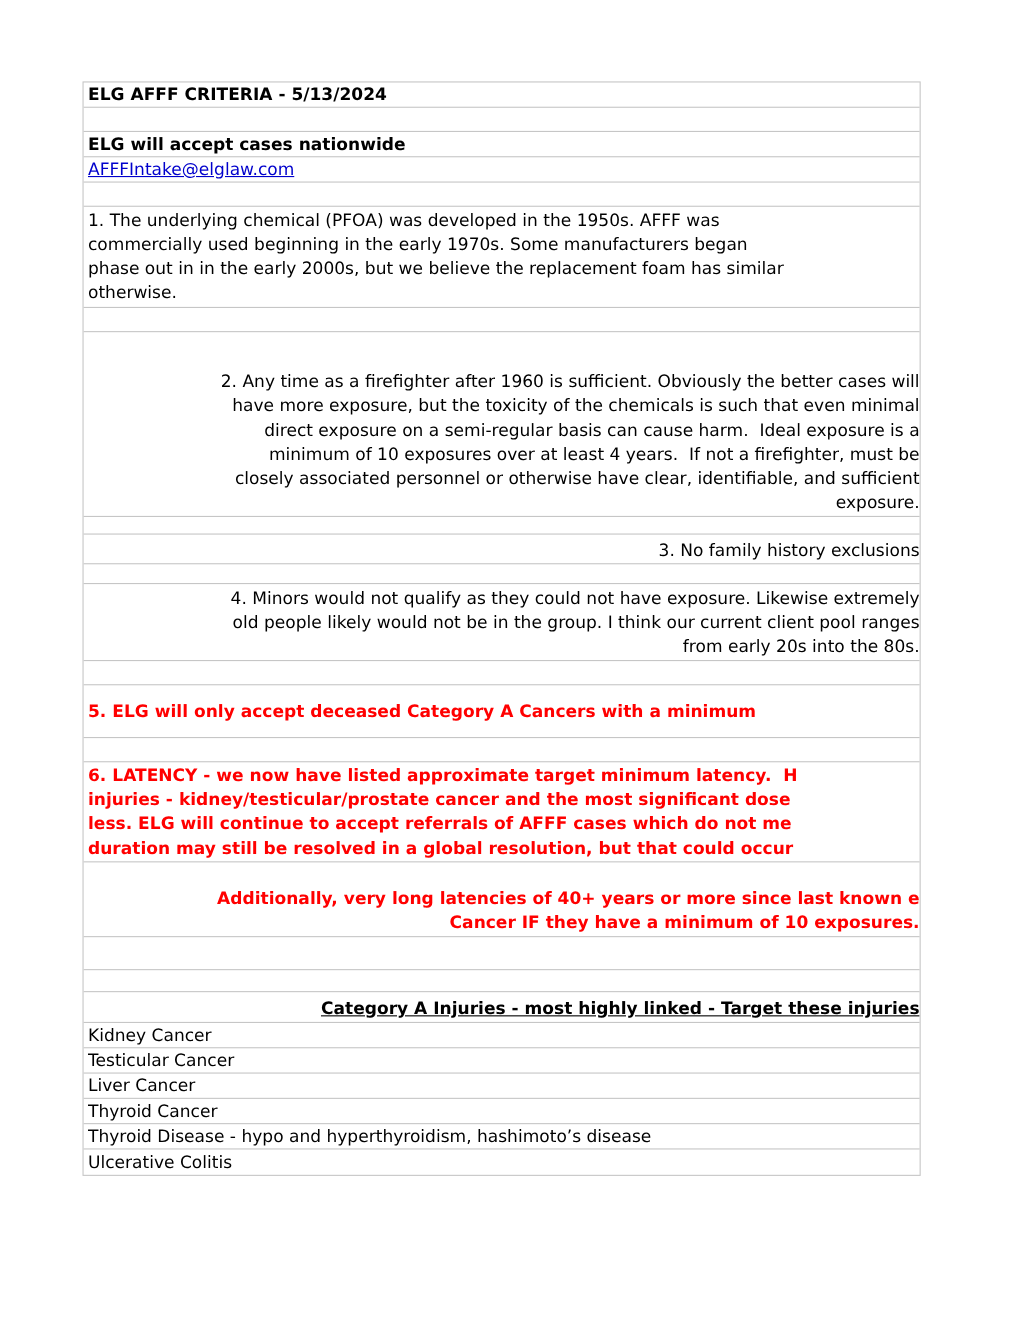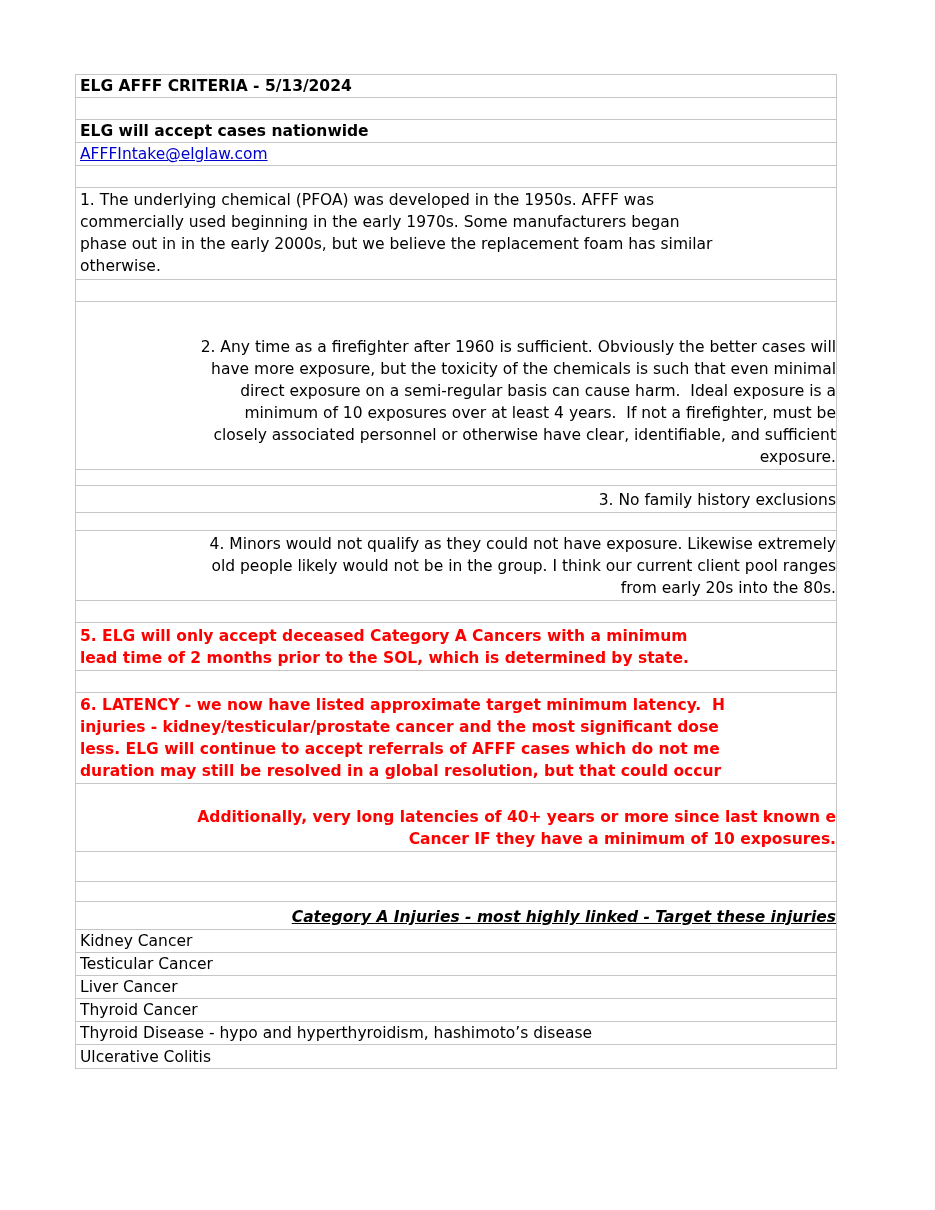--- a/index.html
+++ b/index.html
@@ -39,21 +39,21 @@
   .v-center { justify-content: center; }
   .v-bottom { justify-content: flex-end; text-align: right; }
   .line {
     flex: 0 0 22px;
     line-height: 22px;
     white-space: pre;
     overflow: hidden;
   }
   .bold { font-weight: bold; }
   .red  { color: var(--red); }
-  .underline .line { text-decoration: underline; font-style: italic; }
+  .underline .line { text-decoration: underline; }
   a.line {
     color: var(--link_blue);
     text-decoration: underline;
     width: max-content;
     cursor: pointer;
   }
 </style>
 </head>
 <body>
 
@@ -90,21 +90,20 @@
     </div>
     <div class="row" style="height: 18px;"></div>
     <div class="row v-bottom" style="height: 70px;">
       <div class="line">4. Minors would not qualify as they could not have exposure. Likewise extremely</div>
       <div class="line">old people likely would not be in the group. I think our current client pool ranges</div>
       <div class="line">from early 20s into the 80s.</div>
     </div>
     <div class="row" style="height: 22px;"></div>
     <div class="row bold red v-center" style="height: 48px;">
       <div class="line">5. ELG will only accept deceased Category A Cancers with a minimum</div>
-      <div class="line">lead time of 2 months prior to the SOL, which is determined by state.</div>
     </div>
     <div class="row" style="height: 22px;"></div>
     <div class="row bold red v-top" style="height: 91px;">
       <div class="line">6. LATENCY - we now have listed approximate target minimum latency.  H</div>
       <div class="line">injuries - kidney/testicular/prostate cancer and the most significant dose</div>
       <div class="line">less. ELG will continue to accept referrals of AFFF cases which do not me</div>
       <div class="line">duration may still be resolved in a global resolution, but that could occur</div>
     </div>
     <div class="row bold red v-bottom" style="height: 68px;">
       <div class="line">Additionally, very long latencies of 40+ years or more since last known e</div>

